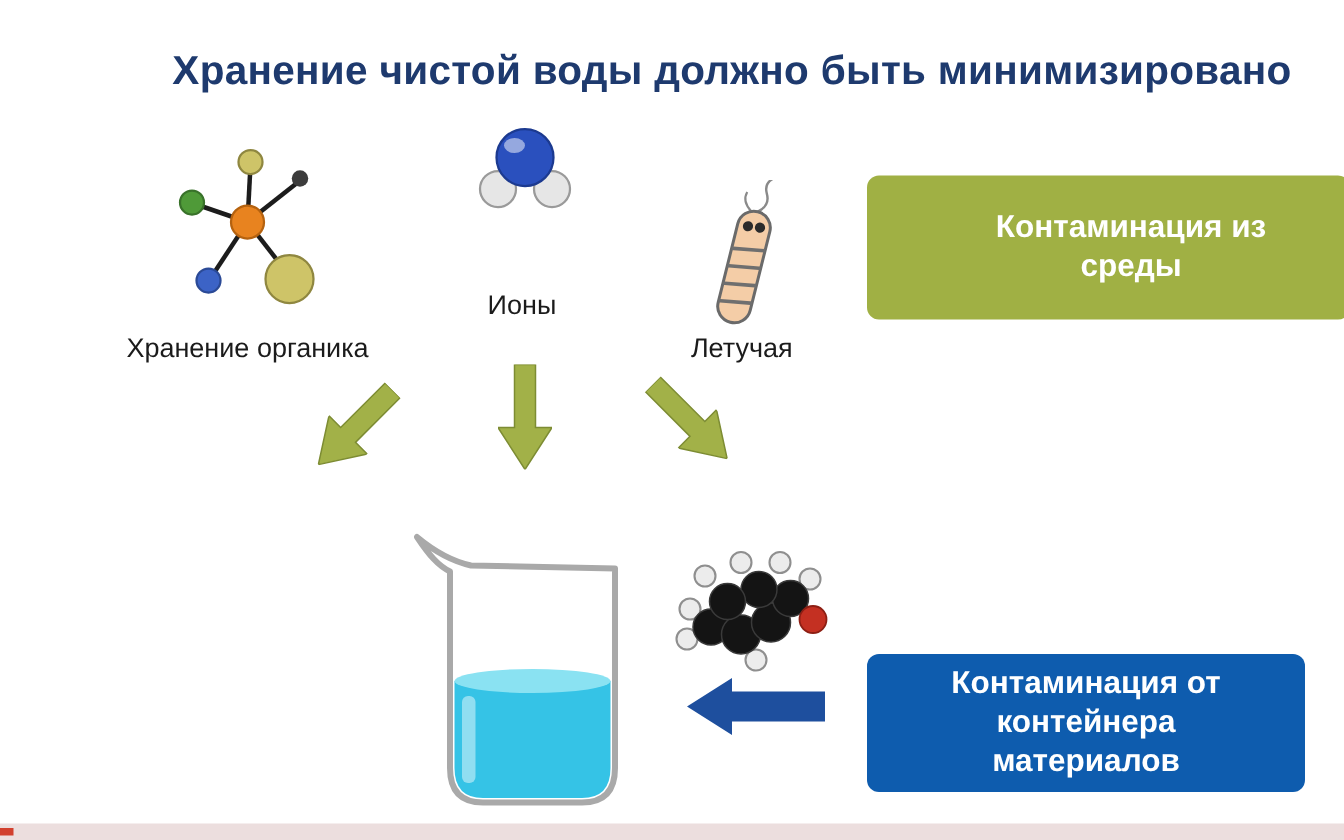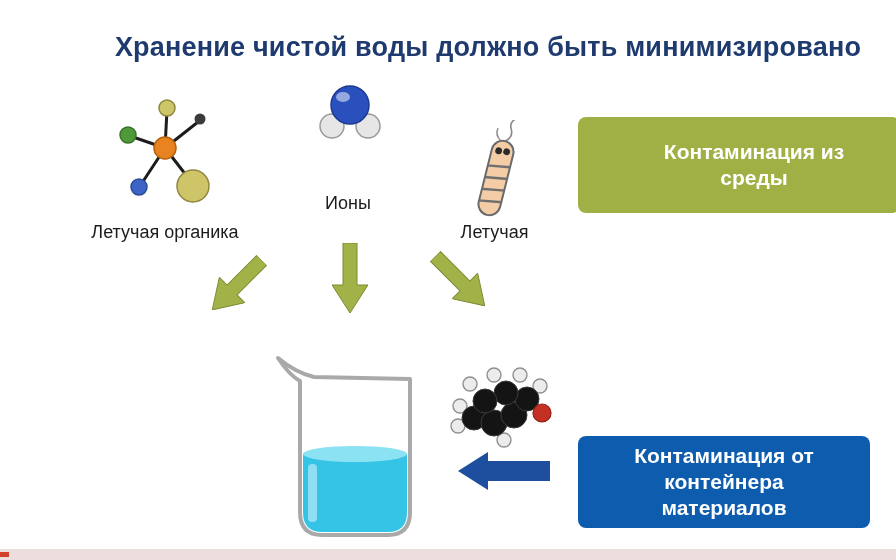--- a/index.html
+++ b/index.html
@@ -53,21 +53,21 @@
       <line x1="75" y1="62" x2="50" y2="100"></line>
       <line x1="75" y1="62" x2="108" y2="36"></line>
     </g>
     <circle cx="103" cy="100" r="16" fill="#cec468" stroke="#8f8740" stroke-width="1.5"></circle>
     <circle cx="77" cy="22" r="8" fill="#cec468" stroke="#8f8740" stroke-width="1.5"></circle>
     <circle cx="110" cy="33" r="5.5" fill="#3c3c3c"></circle>
     <circle cx="38" cy="49" r="8" fill="#4f9a38" stroke="#39722a" stroke-width="1.5"></circle>
     <circle cx="49" cy="101" r="8" fill="#3c63c6" stroke="#2b4a96" stroke-width="1.5"></circle>
     <circle cx="75" cy="62" r="11" fill="#e8831f" stroke="#b5620f" stroke-width="1.5"></circle>
   </svg>
-  <div class="label label-organic">Летучая органика</div>
+  <div class="label label-organic">Хранение органика</div>
 
   <svg class="abs mol-ions" viewBox="0 0 66 58" aria-hidden="true">
     <circle cx="15" cy="42" r="12" fill="#e6e6e6" stroke="#9a9a9a" stroke-width="1.5"></circle>
     <circle cx="51" cy="42" r="12" fill="#e6e6e6" stroke="#9a9a9a" stroke-width="1.5"></circle>
     <circle cx="33" cy="21" r="19" fill="#2a50be" stroke="#1c3a90" stroke-width="1.5"></circle>
     <ellipse cx="26" cy="13" rx="7" ry="5" fill="rgba(255,255,255,0.5)"></ellipse>
   </svg>
   <div class="label label-ions">Ионы</div>
 
   <svg class="abs bacteria" viewBox="0 0 64 100" aria-hidden="true">

